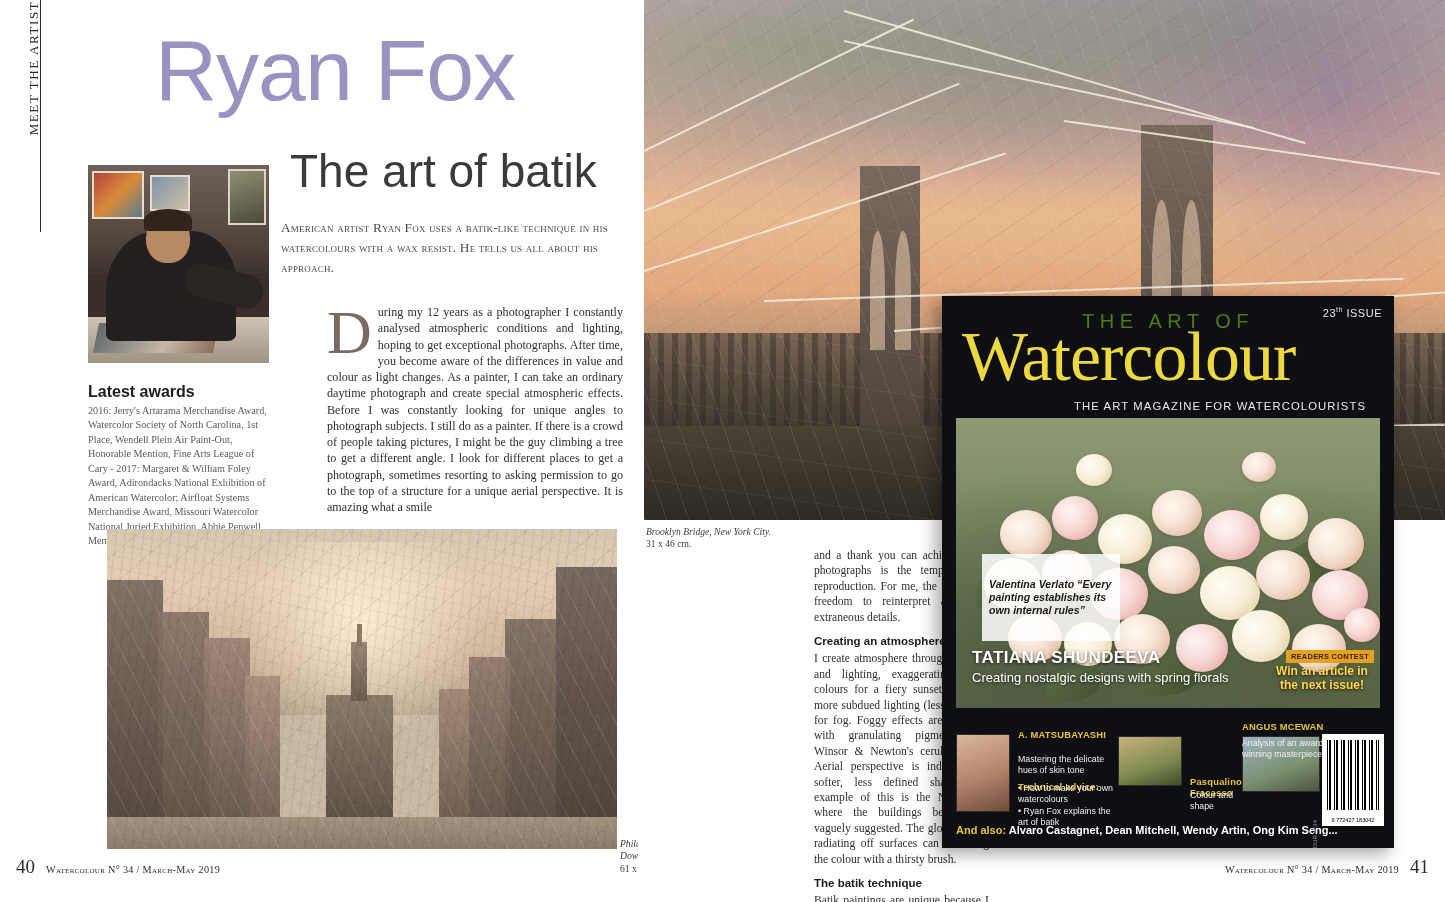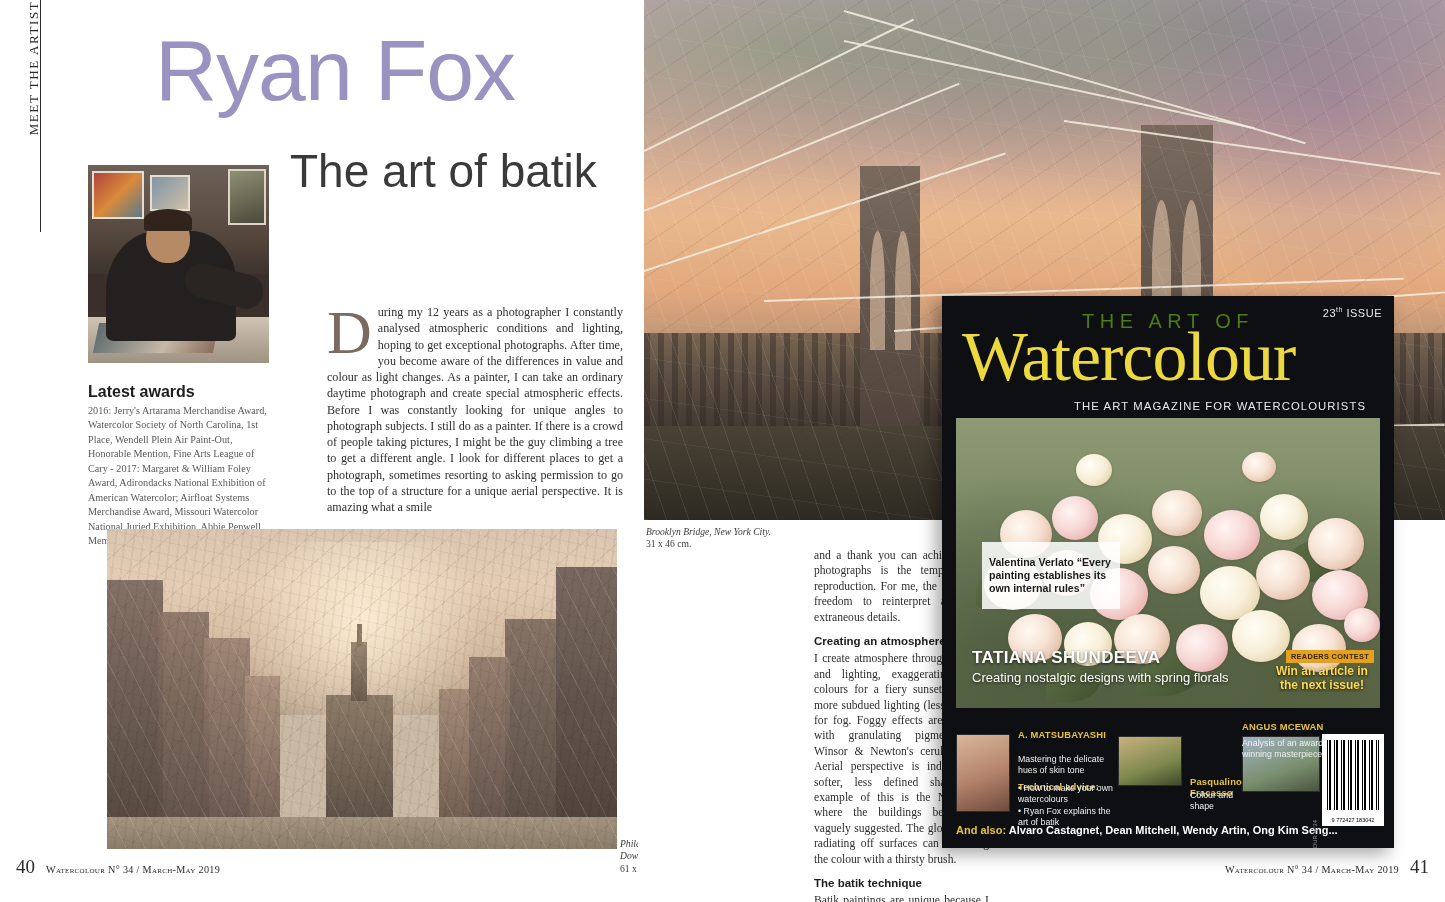--- a/index.html
+++ b/index.html
@@ -434,26 +434,26 @@
   }
   .cover-photo .rose.cream {
     background: radial-gradient(circle at 38% 35%, #fffdf6 0%, #f7efd9 48%, #e7d5ad 82%, #cbb98f 100%);
   }
   .cover-photo .leaf {
     position:absolute; border-radius: 60% 10% 60% 10%;
     background: linear-gradient(135deg,#5d7045,#3f4f2e);
     opacity:.9;
   }
   .quote-box {
-    position:absolute; left: 26px; top: 124px;
-    width: 138px; padding: 14px 7px;
+    position:absolute; left: 26px; top: 136px;
+    width: 138px; padding: 24px 7px;
     background: rgba(255,255,255,.86);
     color:#1a1a1a;
     font-family:"Liberation Sans", sans-serif;
-    font-size: 10.6px; font-weight: bold; line-height:1.24;
+    font-size: 10.6px; font-weight: bold; line-height:1.24;font-style:italic;
   }
   .cover-feature {
     position:absolute; left: 30px; top: 352px;
     color:#fff; font-family:"Liberation Sans", sans-serif;
   }
   .cover-feature .f-name {
     font-size: 17px; letter-spacing:.4px; font-weight:600;
     text-shadow: 0 1px 3px rgba(0,0,0,.7);
   }
   .cover-feature .f-desc {
@@ -527,20 +527,21 @@
 
 <div id="page">
 
   <div class="left-page">
 
     <div class="side-rule"></div>
     <div class="meet-artist">MEET THE ARTIST</div>
 
     <div class="artist-name">Ryan Fox</div>
     <div class="headline">The art of batik</div>
+    <div class="standfirst">American artist Ryan Fox uses a batik-like technique in his watercolours with a wax resist. He tells us all about his approach.</div>
 
     <div class="artist-photo">
       <div class="ph-wall"></div>
       <div class="ph-art1"></div>
       <div class="ph-art2"></div>
       <div class="ph-art3"></div>
       <div class="ph-table"></div>
       <div class="ph-print"></div>
       <div class="ph-body"></div>
       <div class="ph-head"></div>

